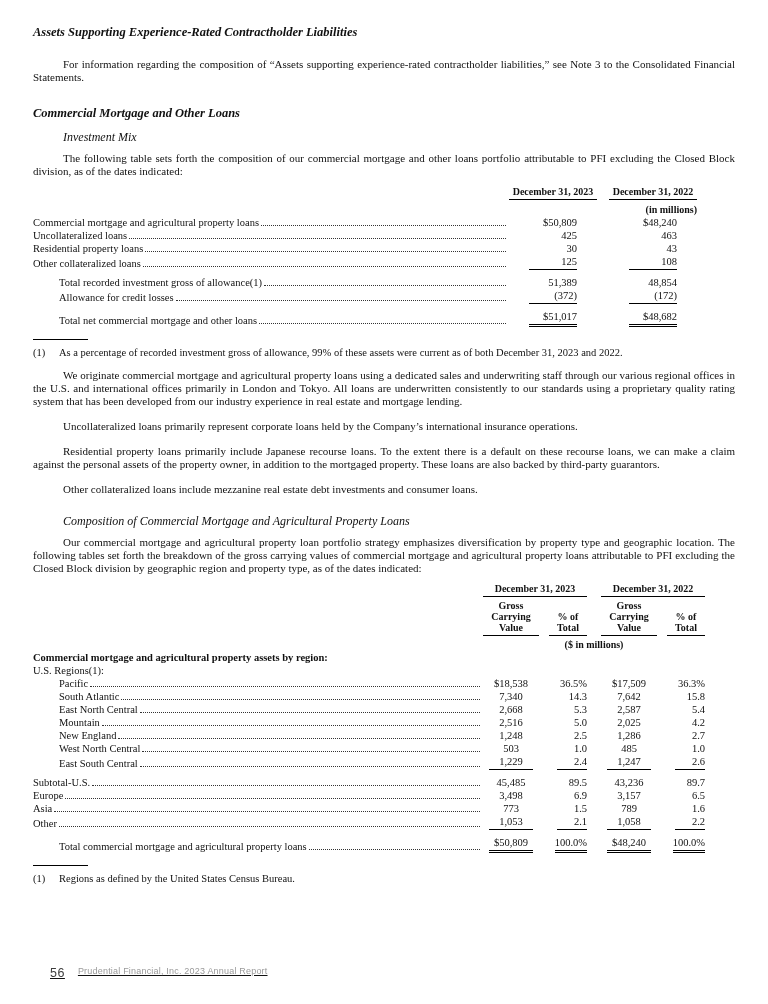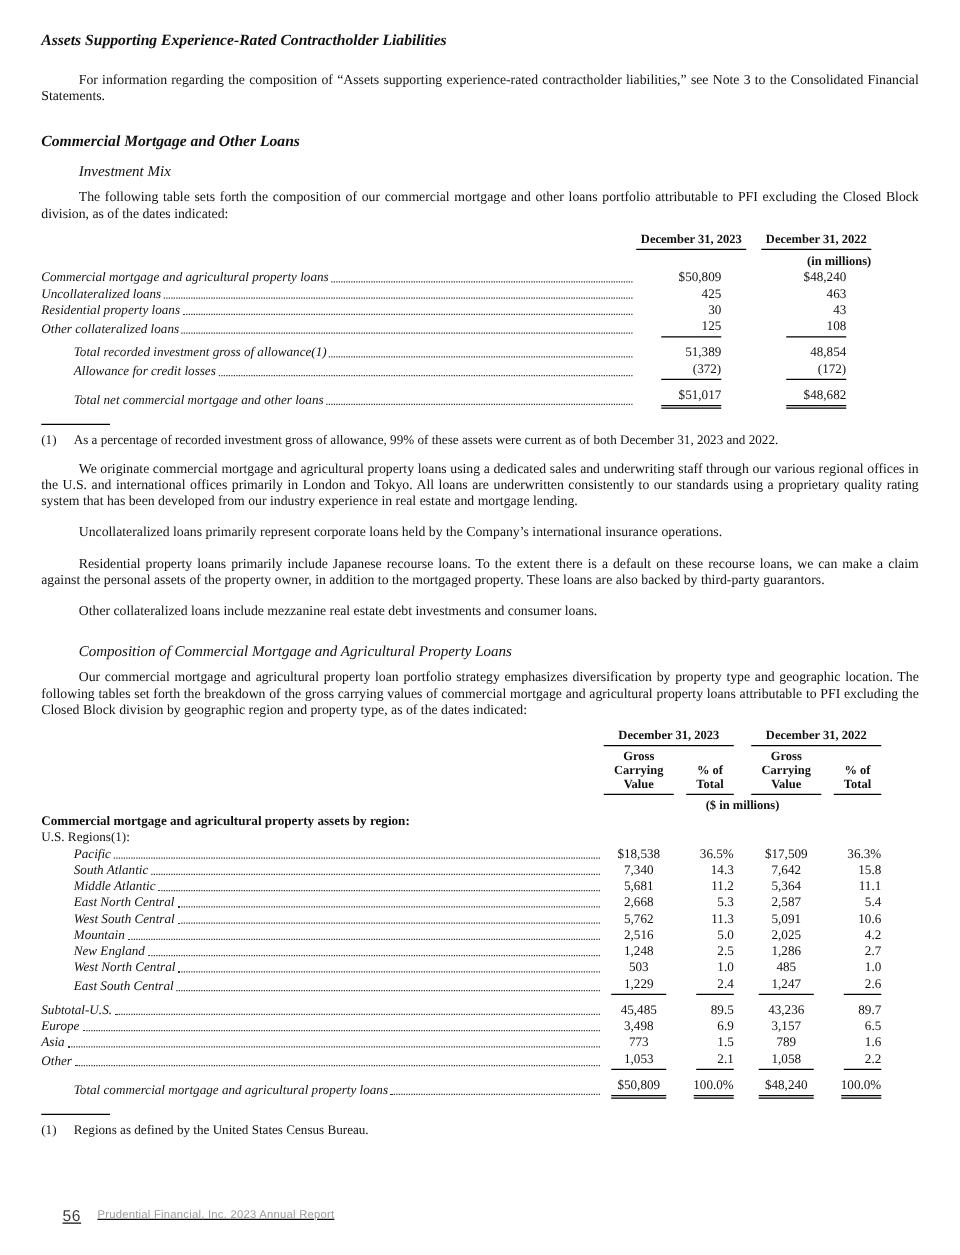--- a/index.html
+++ b/index.html
@@ -35,21 +35,21 @@
     text-indent: 30px;
   }
   .mt6 { margin-top: 19px; } .mt8 { margin-top: 8px; } .mt10 { margin-top: 10px; }
   .mt12 { margin-top: 12px; } .mt18 { margin-top: 18px; } .mt22 { margin-top: 22px; }
 
   
   .tbl { font-size: 10.5px; line-height: 13px; }
   .trow { display: flex; align-items: flex-end; }
   .tfill { flex: 1; }
   .leader { flex: 1; height: 1px; border-bottom: 1px dotted #333; margin: 0 3px 3px 2px; }
-  .tlabel { white-space: nowrap; font-style: italic; }
+  .tlabel { white-space: nowrap; }
   .ind1 { padding-left: 26px; }
   .gapb { margin-top: 6px; }
   .grouphead { font-weight: bold; }
 
   .num { display: inline-block; }
   .num.rs { border-bottom: 1px solid #000; padding-bottom: 1px; }
   .num.rd { border-bottom: 3px double #000; padding-bottom: 1px; }
 
   
   .t1col { width: 88px; text-align: right; padding-right: 20px; }
@@ -245,53 +245,29 @@
             <div class="cg"><span class="num">7,340</span></div>
             <div class="ga"></div>
             <div class="cp"><span class="num">14.3</span></div>
             <div class="gb"></div>
             <div class="cg"><span class="num">7,642</span></div>
             <div class="ga"></div>
             <div class="cp"><span class="num">15.8</span></div>
             <div class="t2trail"></div>
           </div>
           <div class="trow">
-            <div class="tlabel ind1">Middle Atlantic</div>
-            <div class="leader"></div>
-            <div class="cg"><span class="num">5,681</span></div>
-            <div class="ga"></div>
-            <div class="cp"><span class="num">11.2</span></div>
-            <div class="gb"></div>
-            <div class="cg"><span class="num">5,364</span></div>
-            <div class="ga"></div>
-            <div class="cp"><span class="num">11.1</span></div>
-            <div class="t2trail"></div>
-          </div>
-          <div class="trow">
             <div class="tlabel ind1">East North Central</div>
             <div class="leader"></div>
             <div class="cg"><span class="num">2,668</span></div>
             <div class="ga"></div>
             <div class="cp"><span class="num">5.3</span></div>
             <div class="gb"></div>
             <div class="cg"><span class="num">2,587</span></div>
             <div class="ga"></div>
             <div class="cp"><span class="num">5.4</span></div>
-            <div class="t2trail"></div>
-          </div>
-          <div class="trow">
-            <div class="tlabel ind1">West South Central</div>
-            <div class="leader"></div>
-            <div class="cg"><span class="num">5,762</span></div>
-            <div class="ga"></div>
-            <div class="cp"><span class="num">11.3</span></div>
-            <div class="gb"></div>
-            <div class="cg"><span class="num">5,091</span></div>
-            <div class="ga"></div>
-            <div class="cp"><span class="num">10.6</span></div>
             <div class="t2trail"></div>
           </div>
           <div class="trow">
             <div class="tlabel ind1">Mountain</div>
             <div class="leader"></div>
             <div class="cg"><span class="num">2,516</span></div>
             <div class="ga"></div>
             <div class="cp"><span class="num">5.0</span></div>
             <div class="gb"></div>
             <div class="cg"><span class="num">2,025</span></div>

